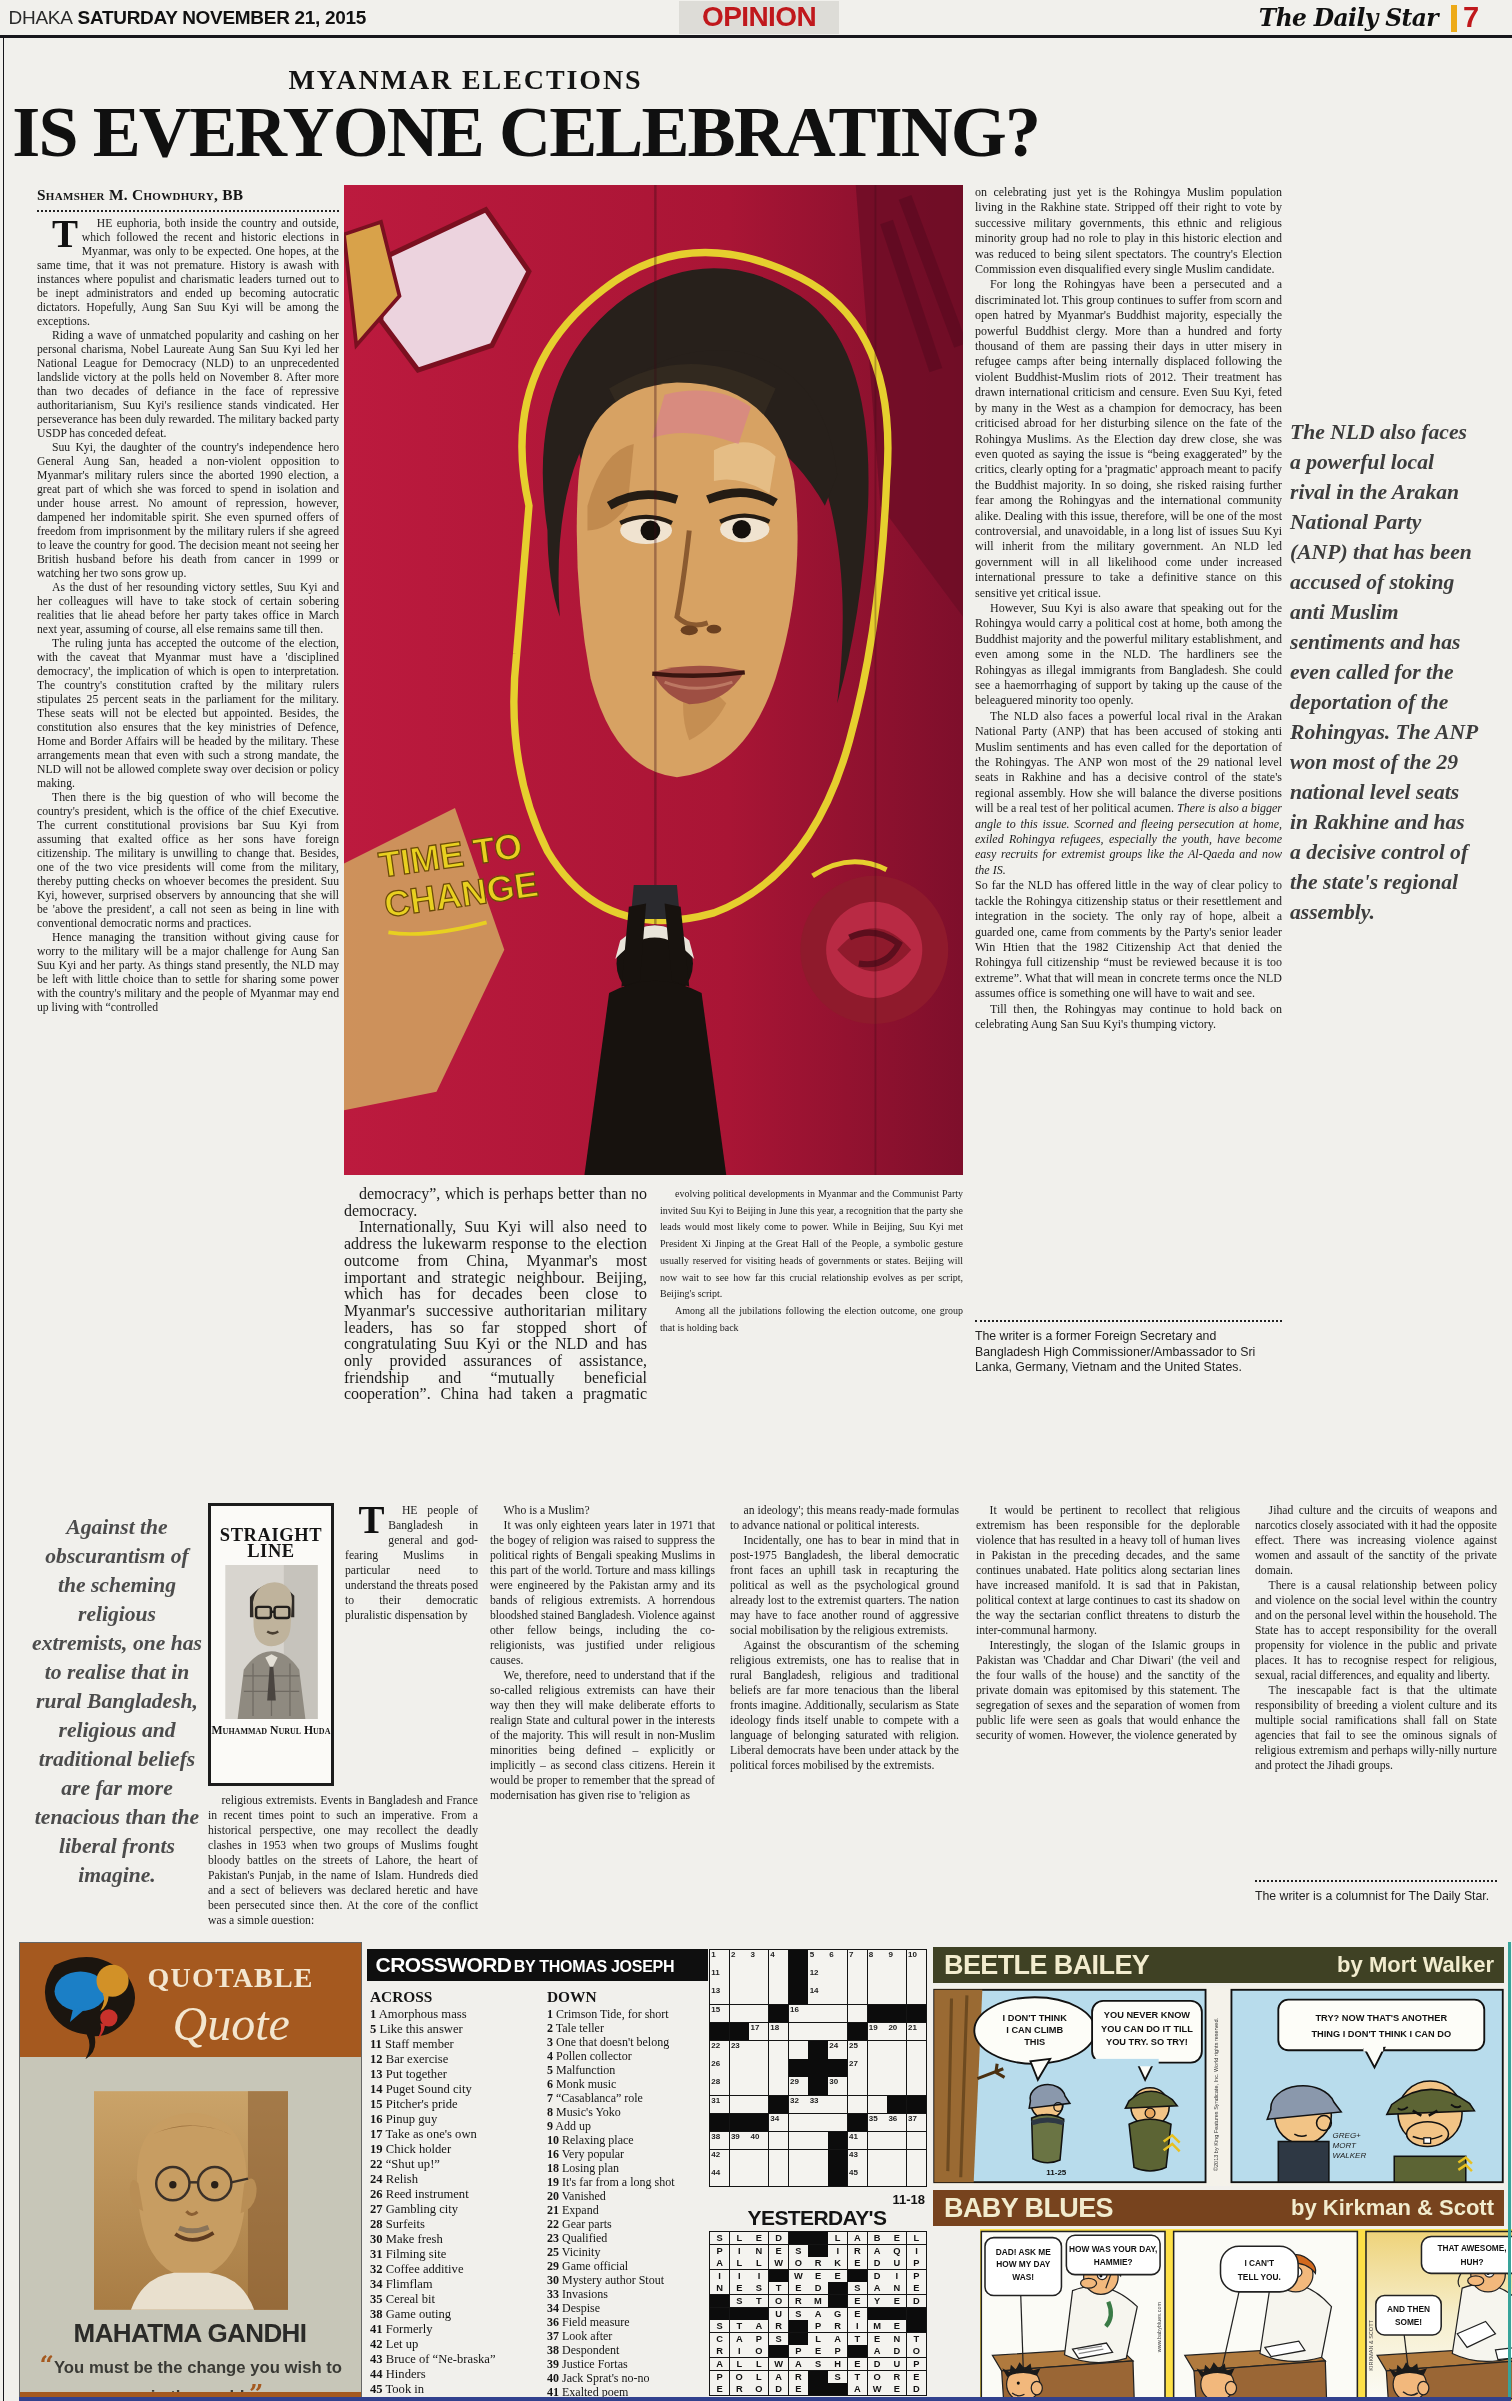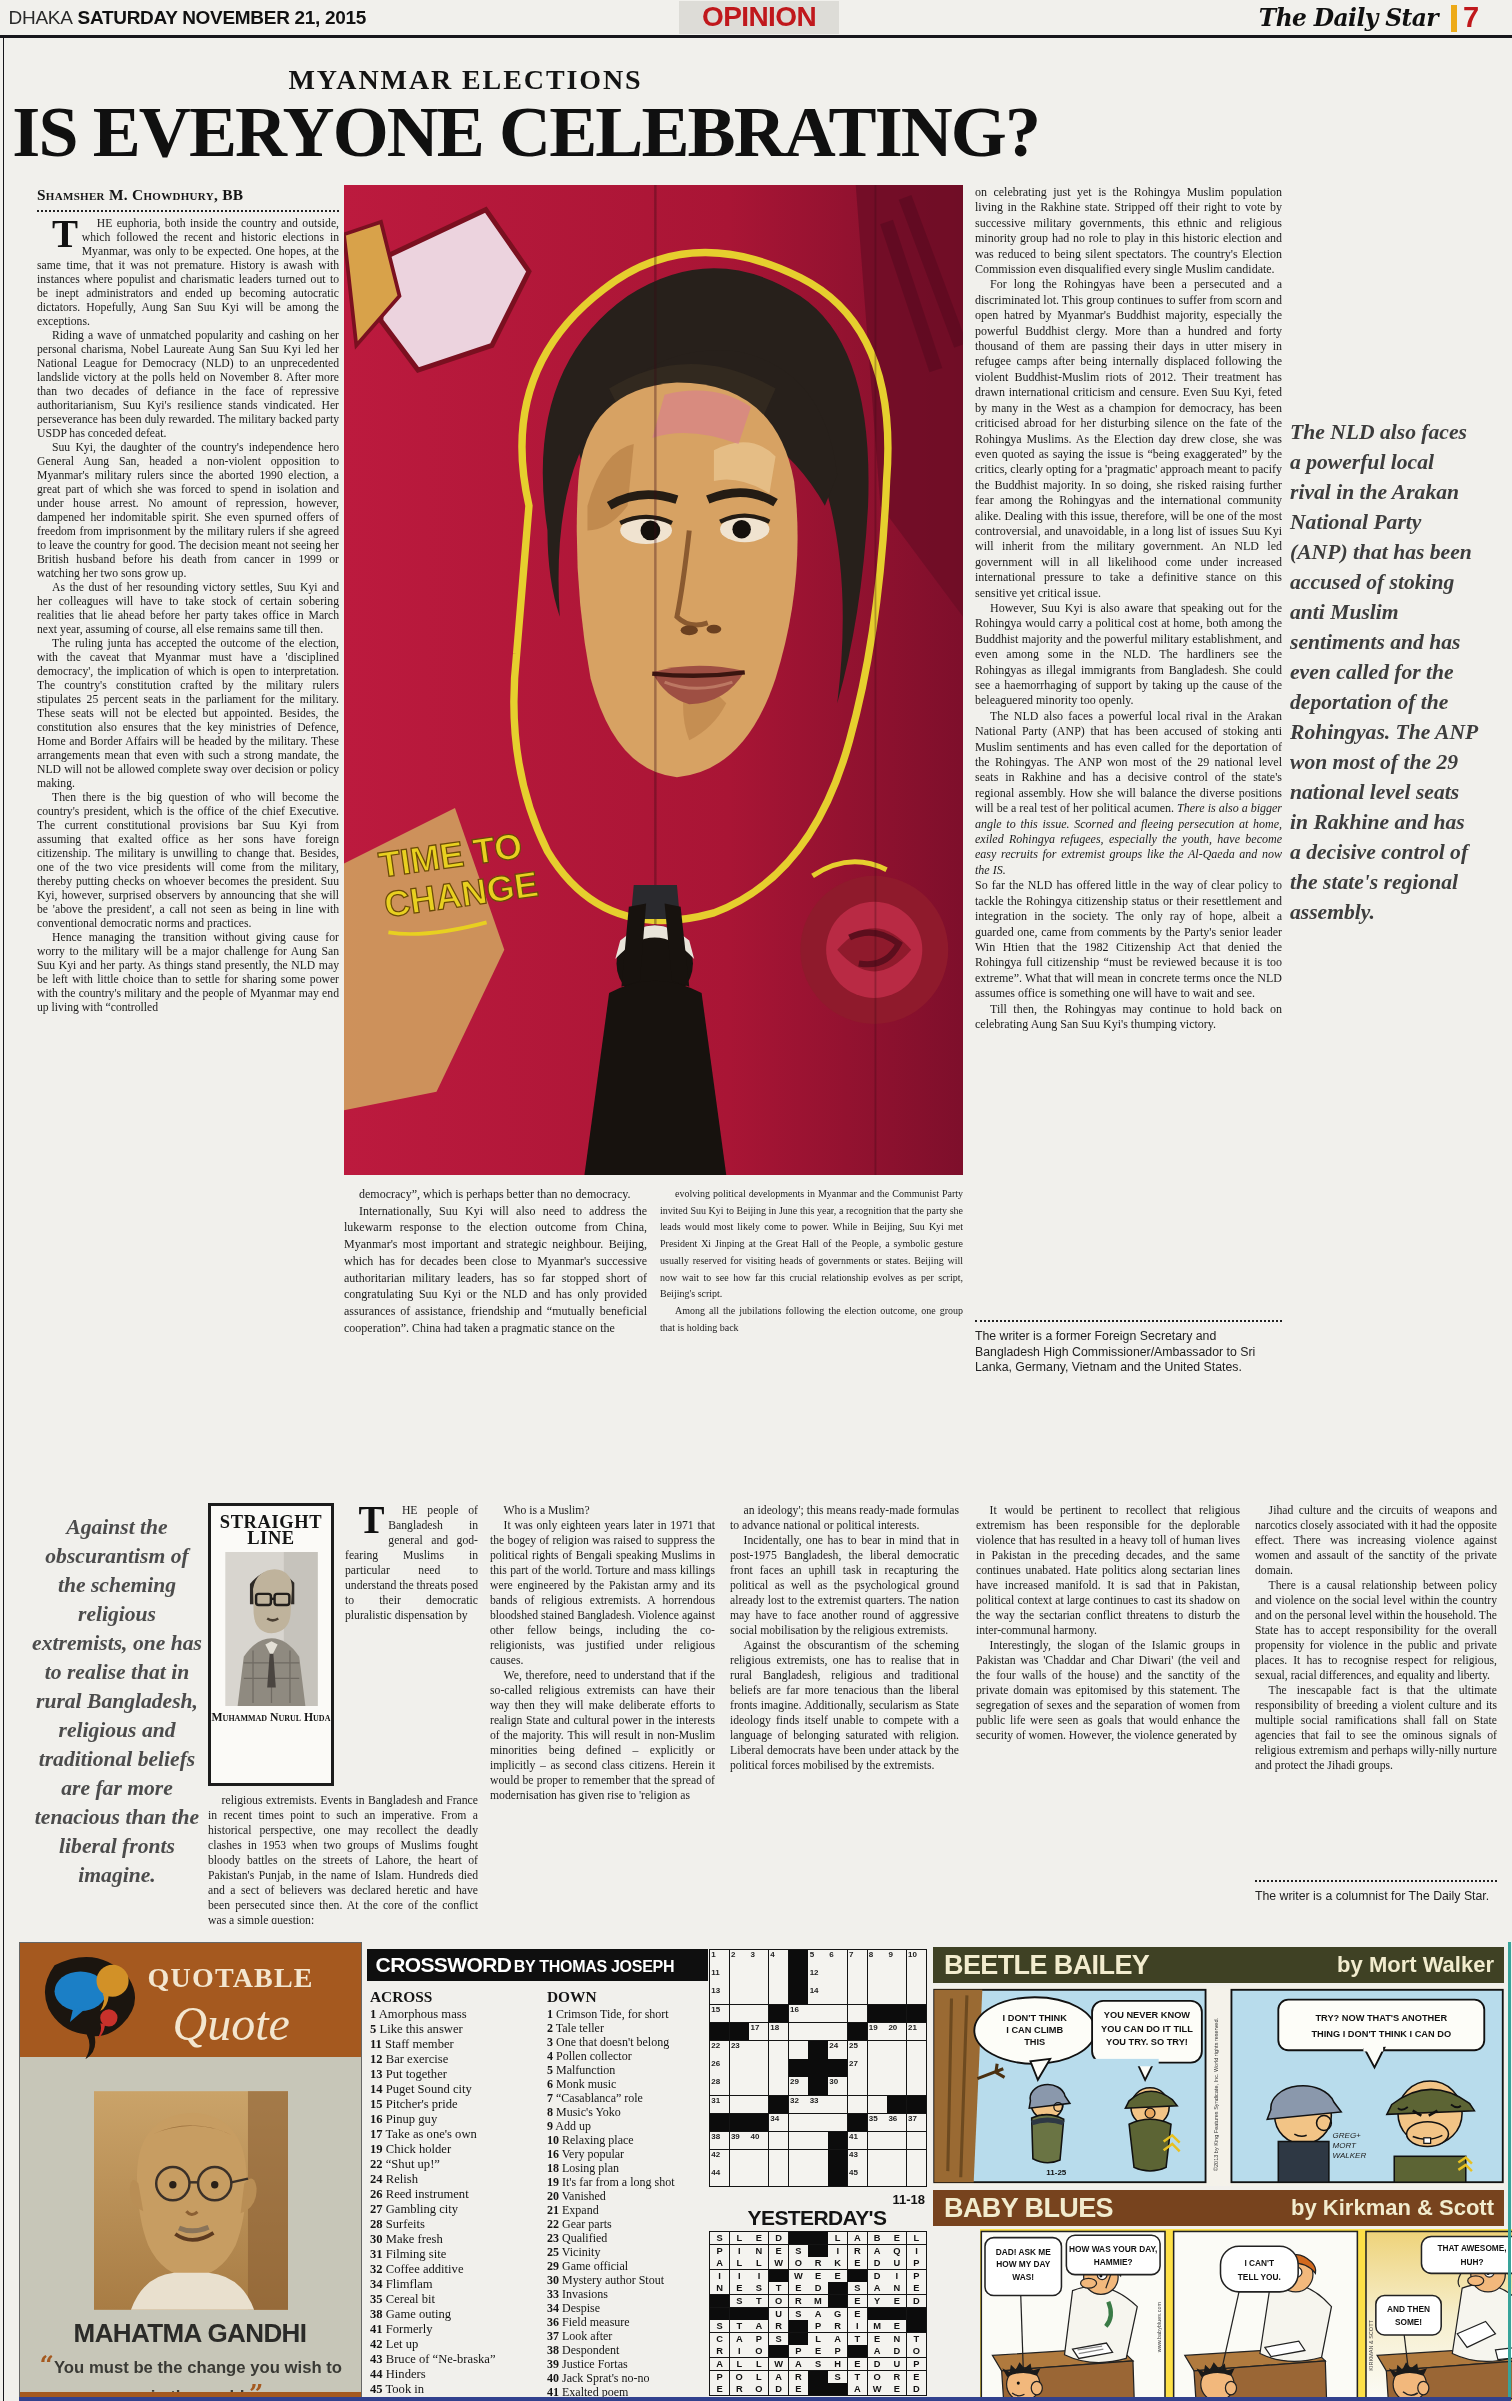--- a/index.html
+++ b/index.html
@@ -19,32 +19,32 @@
   .kicker{left:37px;top:64px;width:857px;text-align:center;font:700 28px "Liberation Serif",serif;letter-spacing:1.9px;color:#141414;}
   .headline1{left:12.3px;top:91px;width:907px;text-align:center;font:700 72px "Liberation Serif",serif;letter-spacing:-1.9px;color:#101010;white-space:nowrap;}
   .byline-box{left:37px;top:186px;width:302px;border-bottom:2.5px dotted #222;padding-bottom:6.2px;}
   .byline{font:700 15.4px "Liberation Serif",serif;font-variant:small-caps;letter-spacing:0.3px;color:#151515;}
   .bodycol{text-align:justify;overflow:hidden;}
   .bodycol .para{margin:0;text-indent:15px;}
   .bodycol [data-list] .para:first-child,.bodycol.nofirstindent .para:first-child{text-indent:0;}
   .col1-a1{left:37px;top:217px;width:302px;height:958px;font-size:11.7px;line-height:14px;}
   .dropcap{float:left;font:700 39px/32px "Liberation Serif",serif;padding:1.2px 3.7px 0 0;color:#111;}
   .photo1{left:344px;top:185px;width:619px;height:990px;}
-  .colA-a1{left:344px;top:1186px;width:303px;height:217px;font-size:12px;line-height:16.7px;}
+  .colA-a1{left:344px;top:1186px;width:303px;height:217px;font-size:16px;line-height:16.7px;}
   .colB-a1{left:660px;top:1186px;width:303px;height:217px;font-size:10px;line-height:16.7px;}
   .rcol-a1{left:975px;top:185px;width:307px;height:1129px;font-size:12px;line-height:15.4px;}
   .ital{font-style:italic;}
   .credit{border-top:2.5px dotted #222;padding-top:7.4px;font:400 12.3px/15.4px "Liberation Sans",sans-serif;color:#222;}
   .credit1{left:975px;top:1320px;width:307px;}
   .pullq1{left:1290px;top:417px;width:189px;font:700 italic 21.6px/30px "Liberation Serif",serif;color:#3d3d3d;text-align:left;}
   
   .headline2{left:0;top:1408px;width:1513px;text-align:center;font:700 54px "Liberation Serif",serif;letter-spacing:-1.2px;color:#141414;}
   .pullq2{left:32px;top:1513px;width:170px;font:700 italic 21.6px/29px "Liberation Serif",serif;color:#4c4c4c;text-align:center;}
   .slbox{left:208px;top:1503px;width:126px;height:283px;border:3.1px solid #1c1c1c;background:#fbfaf7;box-sizing:border-box;text-align:center;}
-  .sltitle{font:700 18.5px/20px "Liberation Serif",serif;letter-spacing:0.6px;margin-top:6px;color:#151515;}
+  .sltitle{font:700 18.5px/20px "Liberation Serif",serif;letter-spacing:0.6px;margin-top:19px;color:#151515;}
   .slname{font:700 11.7px/13.6px "Liberation Serif",serif;font-variant:small-caps;margin-top:2.5px;color:#151515;}
   .a2col{text-align:justify;overflow:hidden;font-size:11.7px;line-height:15px;}
   .a2col .para{margin:0;text-indent:13.6px;}
   .c1top{left:345px;top:1503px;width:133px;height:285px;}
   .c1bot{left:208px;top:1793px;width:270px;height:131px;}
   .c2-a2{left:490px;top:1503px;width:225px;height:421px;}
   .c3-a2{left:730px;top:1503px;width:229px;height:421px;}
   .c4-a2{left:976px;top:1503px;width:264px;height:421px;}
   .c5-a2{left:1255px;top:1503px;width:242px;height:370px;}
   .credit2{left:1255px;top:1880px;width:242px;}

